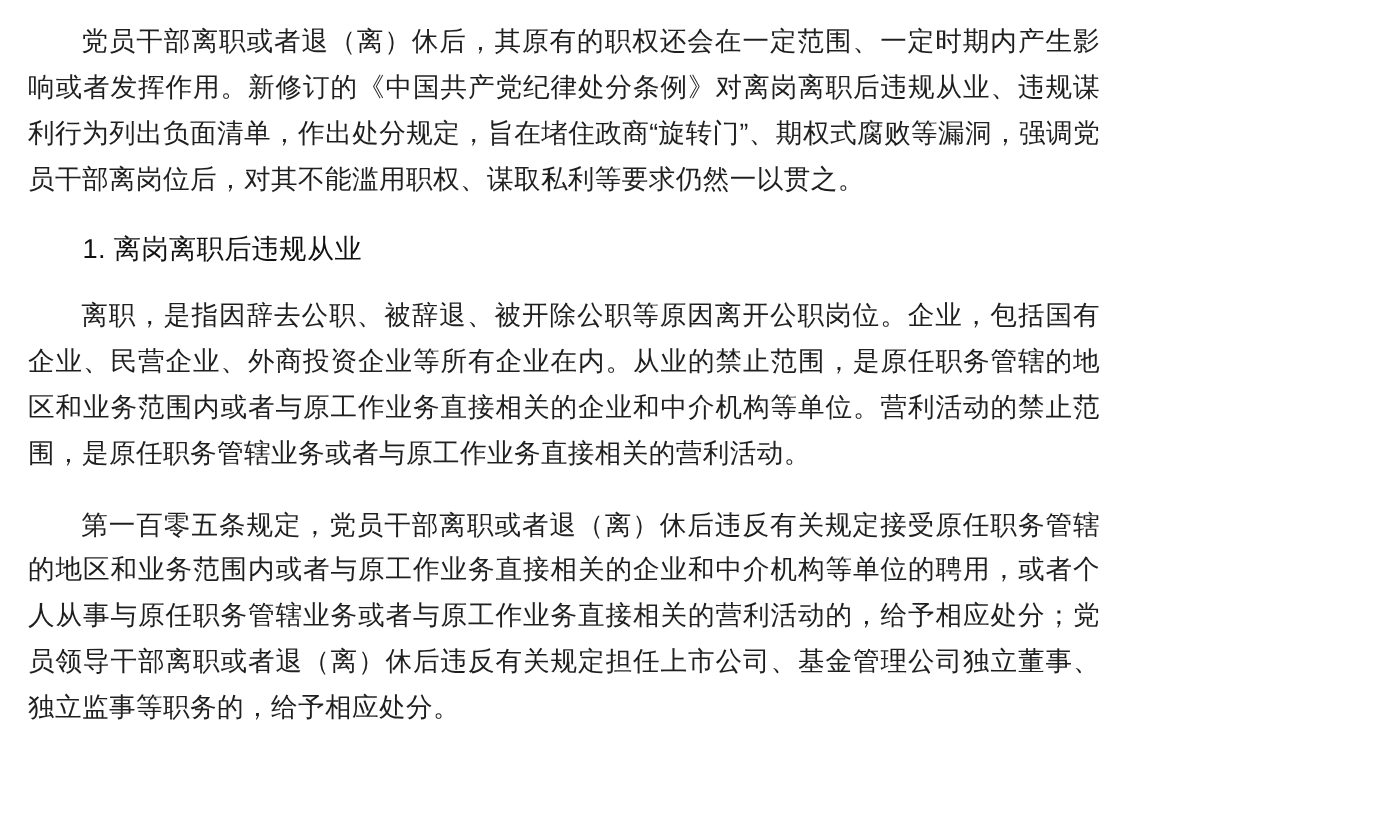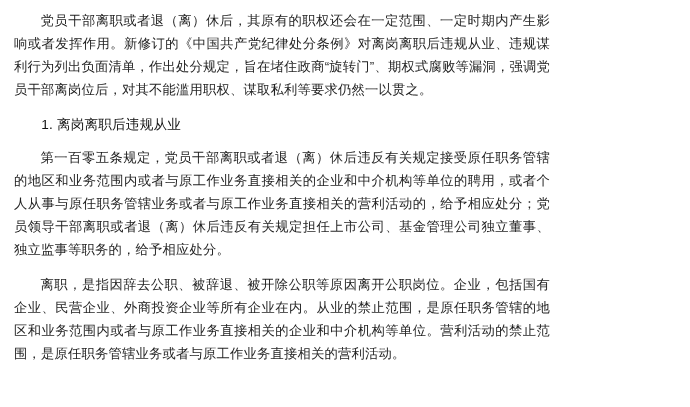--- a/index.html
+++ b/index.html
@@ -45,17 +45,17 @@
 </head>
 <body>
 
 <div class="article">
   <div class="spacer-top"></div>
 
   <p class="para">党员干部离职或者退（离）休后，其原有的职权还会在一定范围、一定时期内产生影响或者发挥作用。新修订的《中国共产党纪律处分条例》对离岗离职后违规从业、违规谋利行为列出负面清单，作出处分规定，旨在堵住政商“旋转门”、期权式腐败等漏洞，强调党员干部离岗位后，对其不能滥用职权、谋取私利等要求仍然一以贯之。</p>
 
   <h2 class="section-heading">1. 离岗离职后违规从业</h2>
 
+  <p class="para">离职，是指因辞去公职、被辞退、被开除公职等原因离开公职岗位。企业，包括国有企业、民营企业、外商投资企业等所有企业在内。从业的禁止范围，是原任职务管辖的地区和业务范围内或者与原工作业务直接相关的企业和中介机构等单位。营利活动的禁止范围，是原任职务管辖业务或者与原工作业务直接相关的营利活动。</p>
+
   <p class="para">第一百零五条规定，党员干部离职或者退（离）休后违反有关规定接受原任职务管辖的地区和业务范围内或者与原工作业务直接相关的企业和中介机构等单位的聘用，或者个人从事与原任职务管辖业务或者与原工作业务直接相关的营利活动的，给予相应处分；党员领导干部离职或者退（离）休后违反有关规定担任上市公司、基金管理公司独立董事、独立监事等职务的，给予相应处分。</p>
-
-  <p class="para">离职，是指因辞去公职、被辞退、被开除公职等原因离开公职岗位。企业，包括国有企业、民营企业、外商投资企业等所有企业在内。从业的禁止范围，是原任职务管辖的地区和业务范围内或者与原工作业务直接相关的企业和中介机构等单位。营利活动的禁止范围，是原任职务管辖业务或者与原工作业务直接相关的营利活动。</p>
 
 </div>
 
 </body></html>

